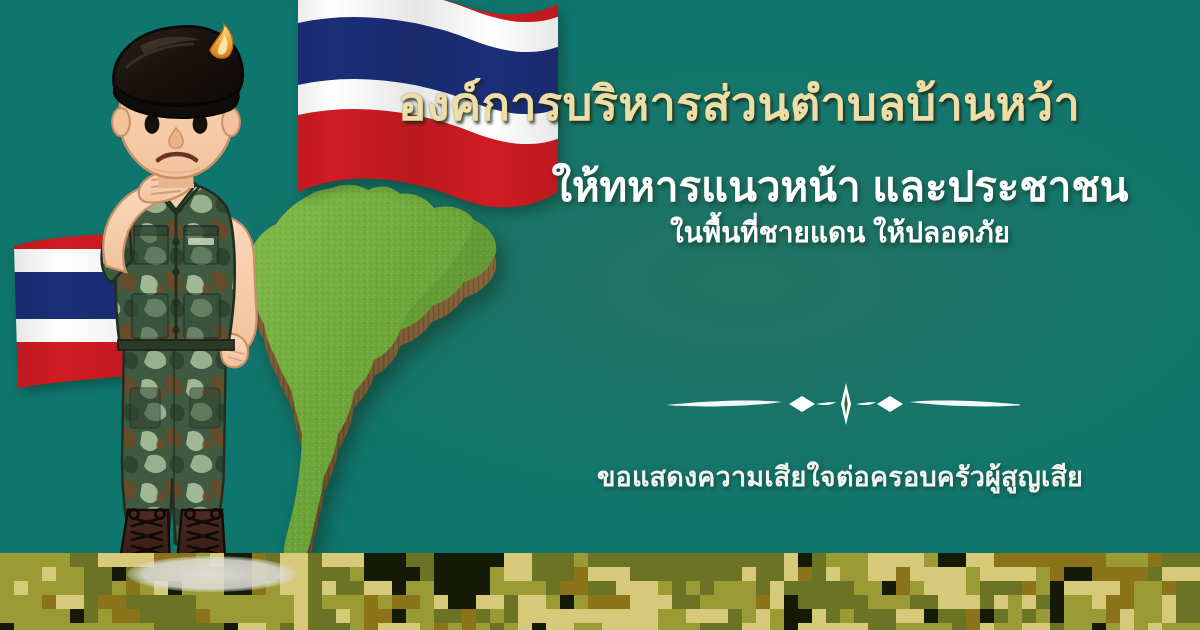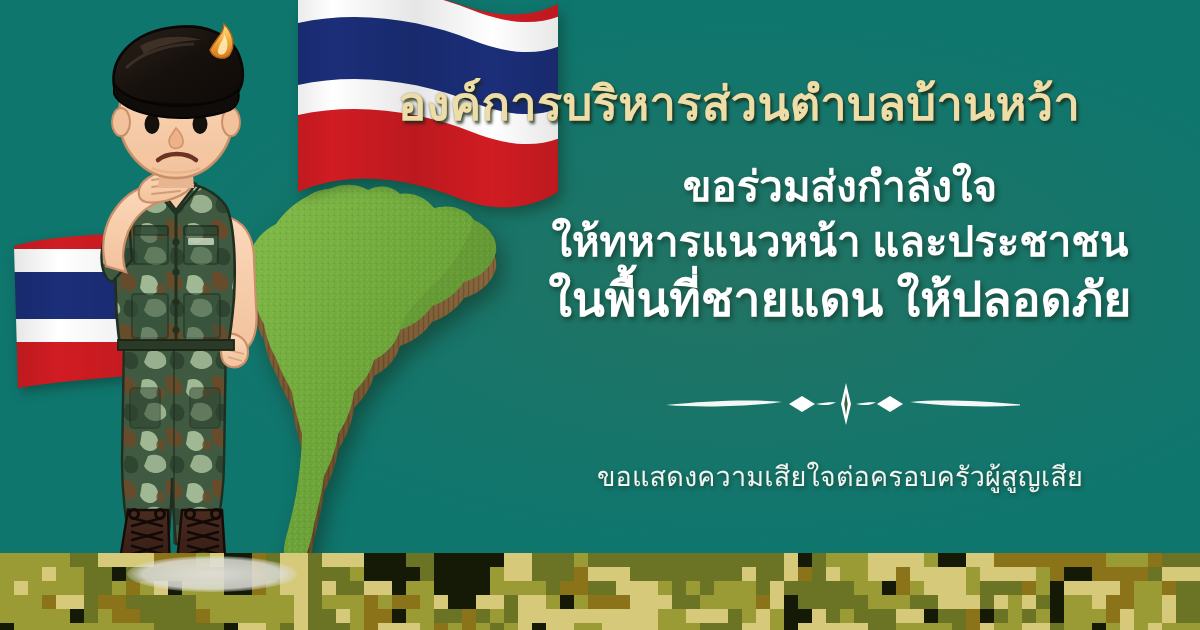--- a/index.html
+++ b/index.html
@@ -34,35 +34,35 @@
   }
   .headline{
     position:absolute; left:480px; top:160px; width:720px;
     text-align:center; color:#ffffff; font-weight:bold;
     font-size:42px; line-height:1.30;
     text-shadow:2px 3px 5px rgba(18,34,20,.55);
     z-index:30;
   }
   .headline .l1{ font-size:42px; display:block; }
   .headline .l2{ font-size:42px; display:block; }
-  .headline .l3{ font-size:48px; display:block; }
+  .headline .l3{ font-size:28px; display:block; }
 
   
   .divider{
     position:absolute; left:480px; top:378px; width:720px; height:52px;
     display:flex; align-items:center; justify-content:center;
     z-index:30;
   }
 
   
   .condolence{
     position:absolute; left:480px; top:455px; width:720px;
     text-align:center;
     color:#F2F4F0;
-    font-size:27px; font-weight:400;
+    font-size:27px; font-weight:700;
     letter-spacing:.2px;
     text-shadow:1px 2px 4px rgba(18,34,20,.5);
     z-index:30;
   }
 
   
   .map-wrap{
     position:absolute; left:228px; top:182px; width:300px; height:400px;
     z-index:12;
     filter:drop-shadow(6px 10px 10px rgba(15,34,18,.45));
@@ -425,21 +425,20 @@
         <path d="M170,40 C172,32 176,30 176,24 C180,30 181,38 177,43 C174,46 169,45 170,40 Z" fill="#FFF0B8" opacity=".85"></path>
       </g>
     </svg>
   </div>
 
   <div class="ground-shadow"></div>
 
   <div class="org-title">องค์การบริหารส่วนตำบลบ้านหว้า</div>
 
   <div class="headline">
-    <span class="l1">ขอร่วมส่งกำลังใจ</span>
     <span class="l2">ให้ทหารแนวหน้า และประชาชน</span>
     <span class="l3">ในพื้นที่ชายแดน ให้ปลอดภัย</span>
   </div>
 
   <div class="divider">
     <svg width="360" height="46" viewBox="0 0 360 46" xmlns="http://www.w3.org/2000/svg">
       <g fill="#FFFFFF">
 
         <path d="M6,24 C46,20 92,18 122,21 C92,25 46,27 6,24 Z" opacity=".95"></path>
 

